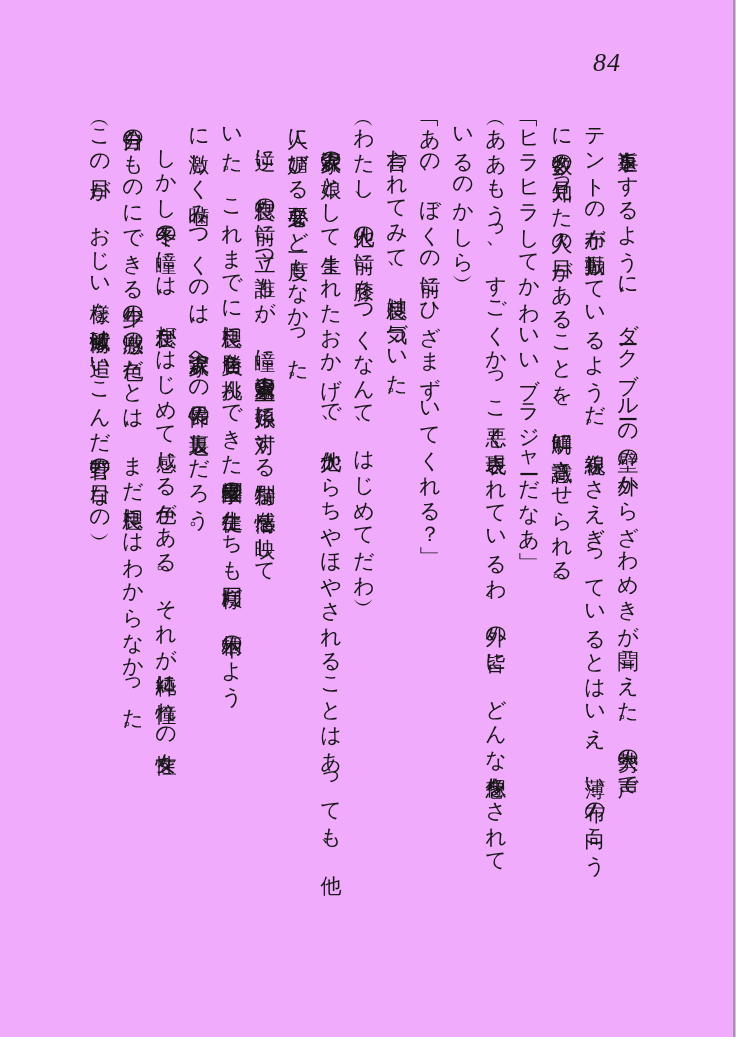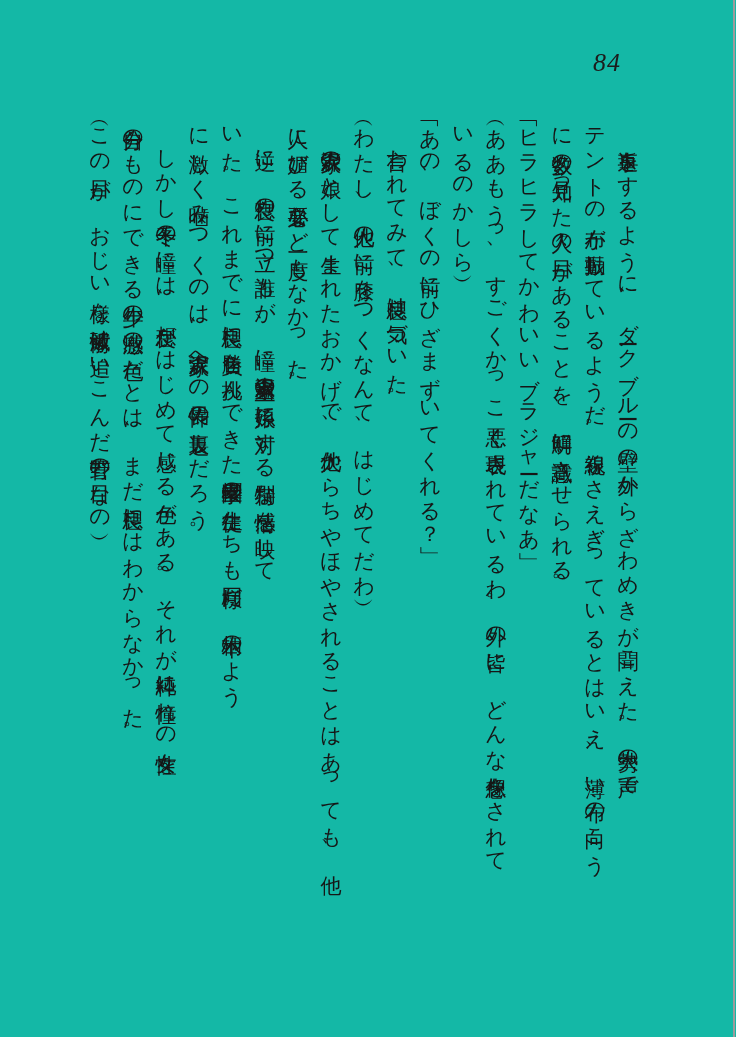--- a/index.html
+++ b/index.html
@@ -4,21 +4,21 @@
 <style>
   html, body {
     margin: 0;
     padding: 0;
     background: #e8e8e8;
   }
   .page {
     position: relative;
     width: 736px;
     height: 1037px;
-    background: #14b8a6;
+    background: #f0abfc;
     overflow: hidden;
     font-family: "Liberation Serif", "DejaVu Serif", serif;
   }
   .scan-edge {
     position: absolute;
     top: 0;
     right: 1px;
     width: 2px;
     height: 100%;
     background: #9c9c9c;

